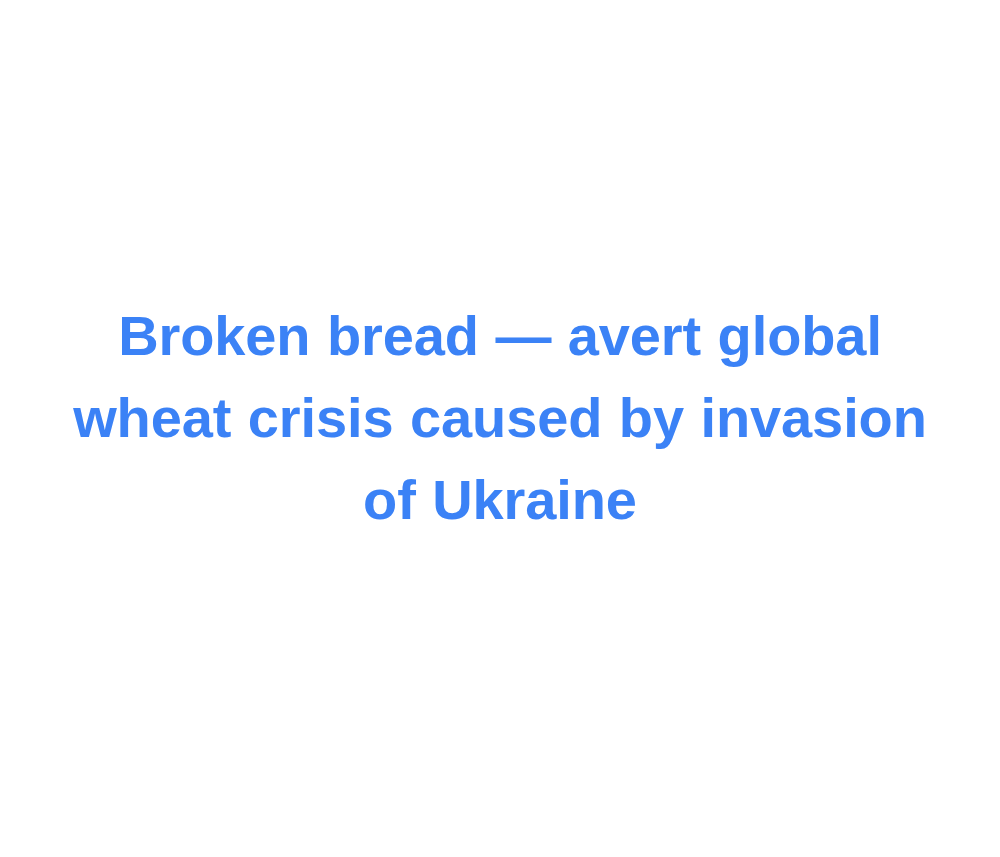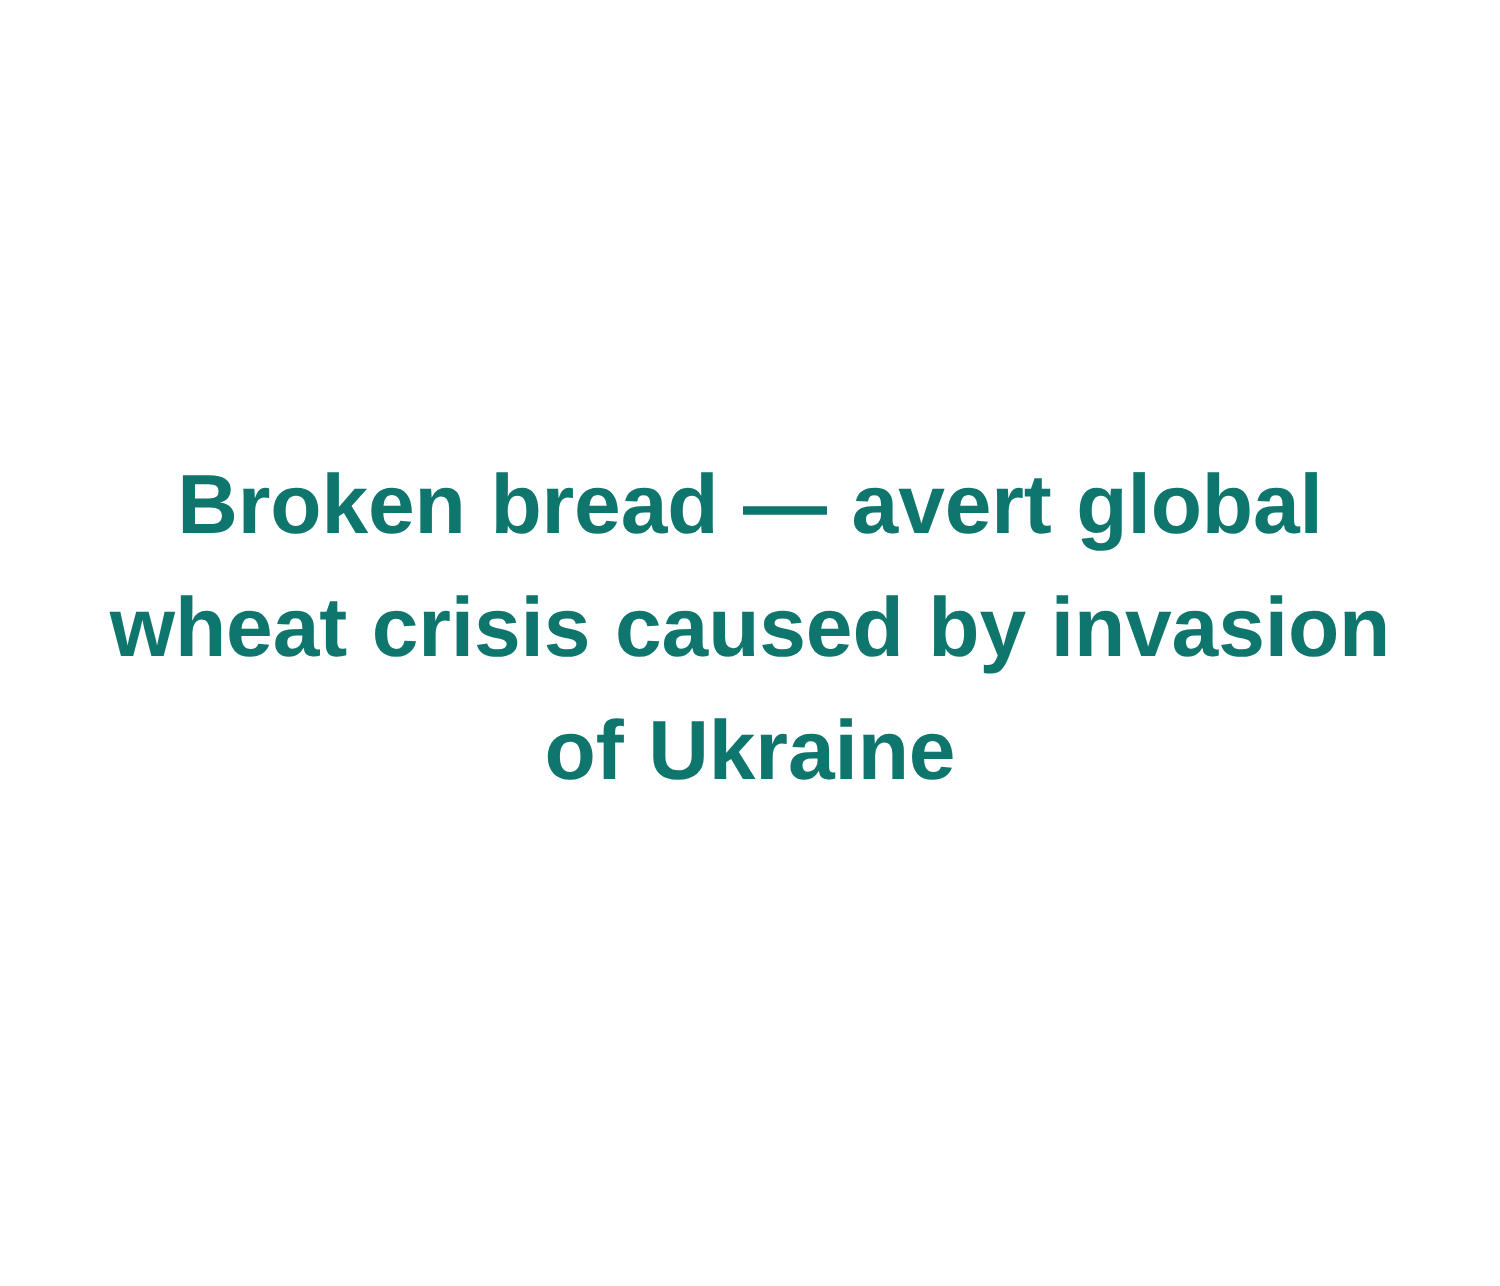--- a/index.html
+++ b/index.html
@@ -38,21 +38,21 @@
   .headline {
     margin: 0;
     padding: 0;
     font-family: "Liberation Sans", "DejaVu Sans", sans-serif;
     font-size: 56px;
     font-weight: 600;
     font-style: normal;
     line-height: 82px;
     letter-spacing: -0.1px;
     word-spacing: 1px;
-    color: #0f766e;
+    color: #3b82f6;
     text-align: center;
     text-rendering: optimizeLegibility;
     white-space: pre-line;
   }
 </style>
 </head>
 <body>
 
 <div class="slide-canvas">
 

